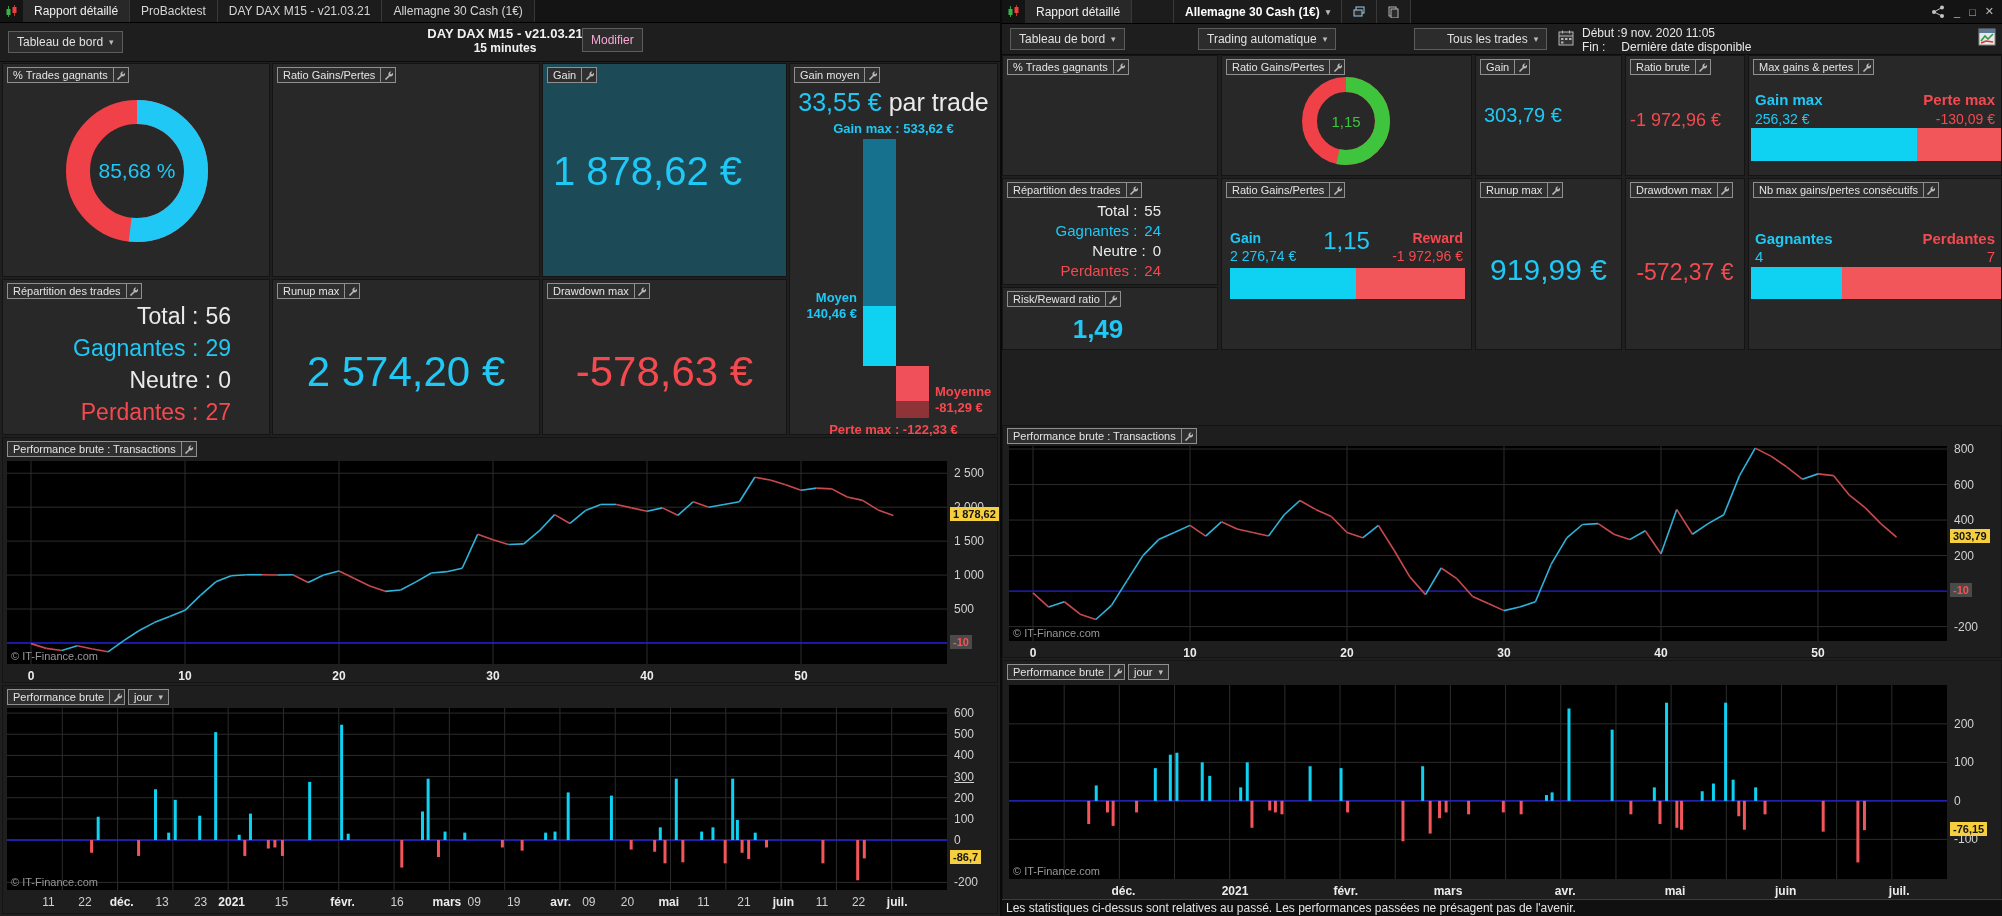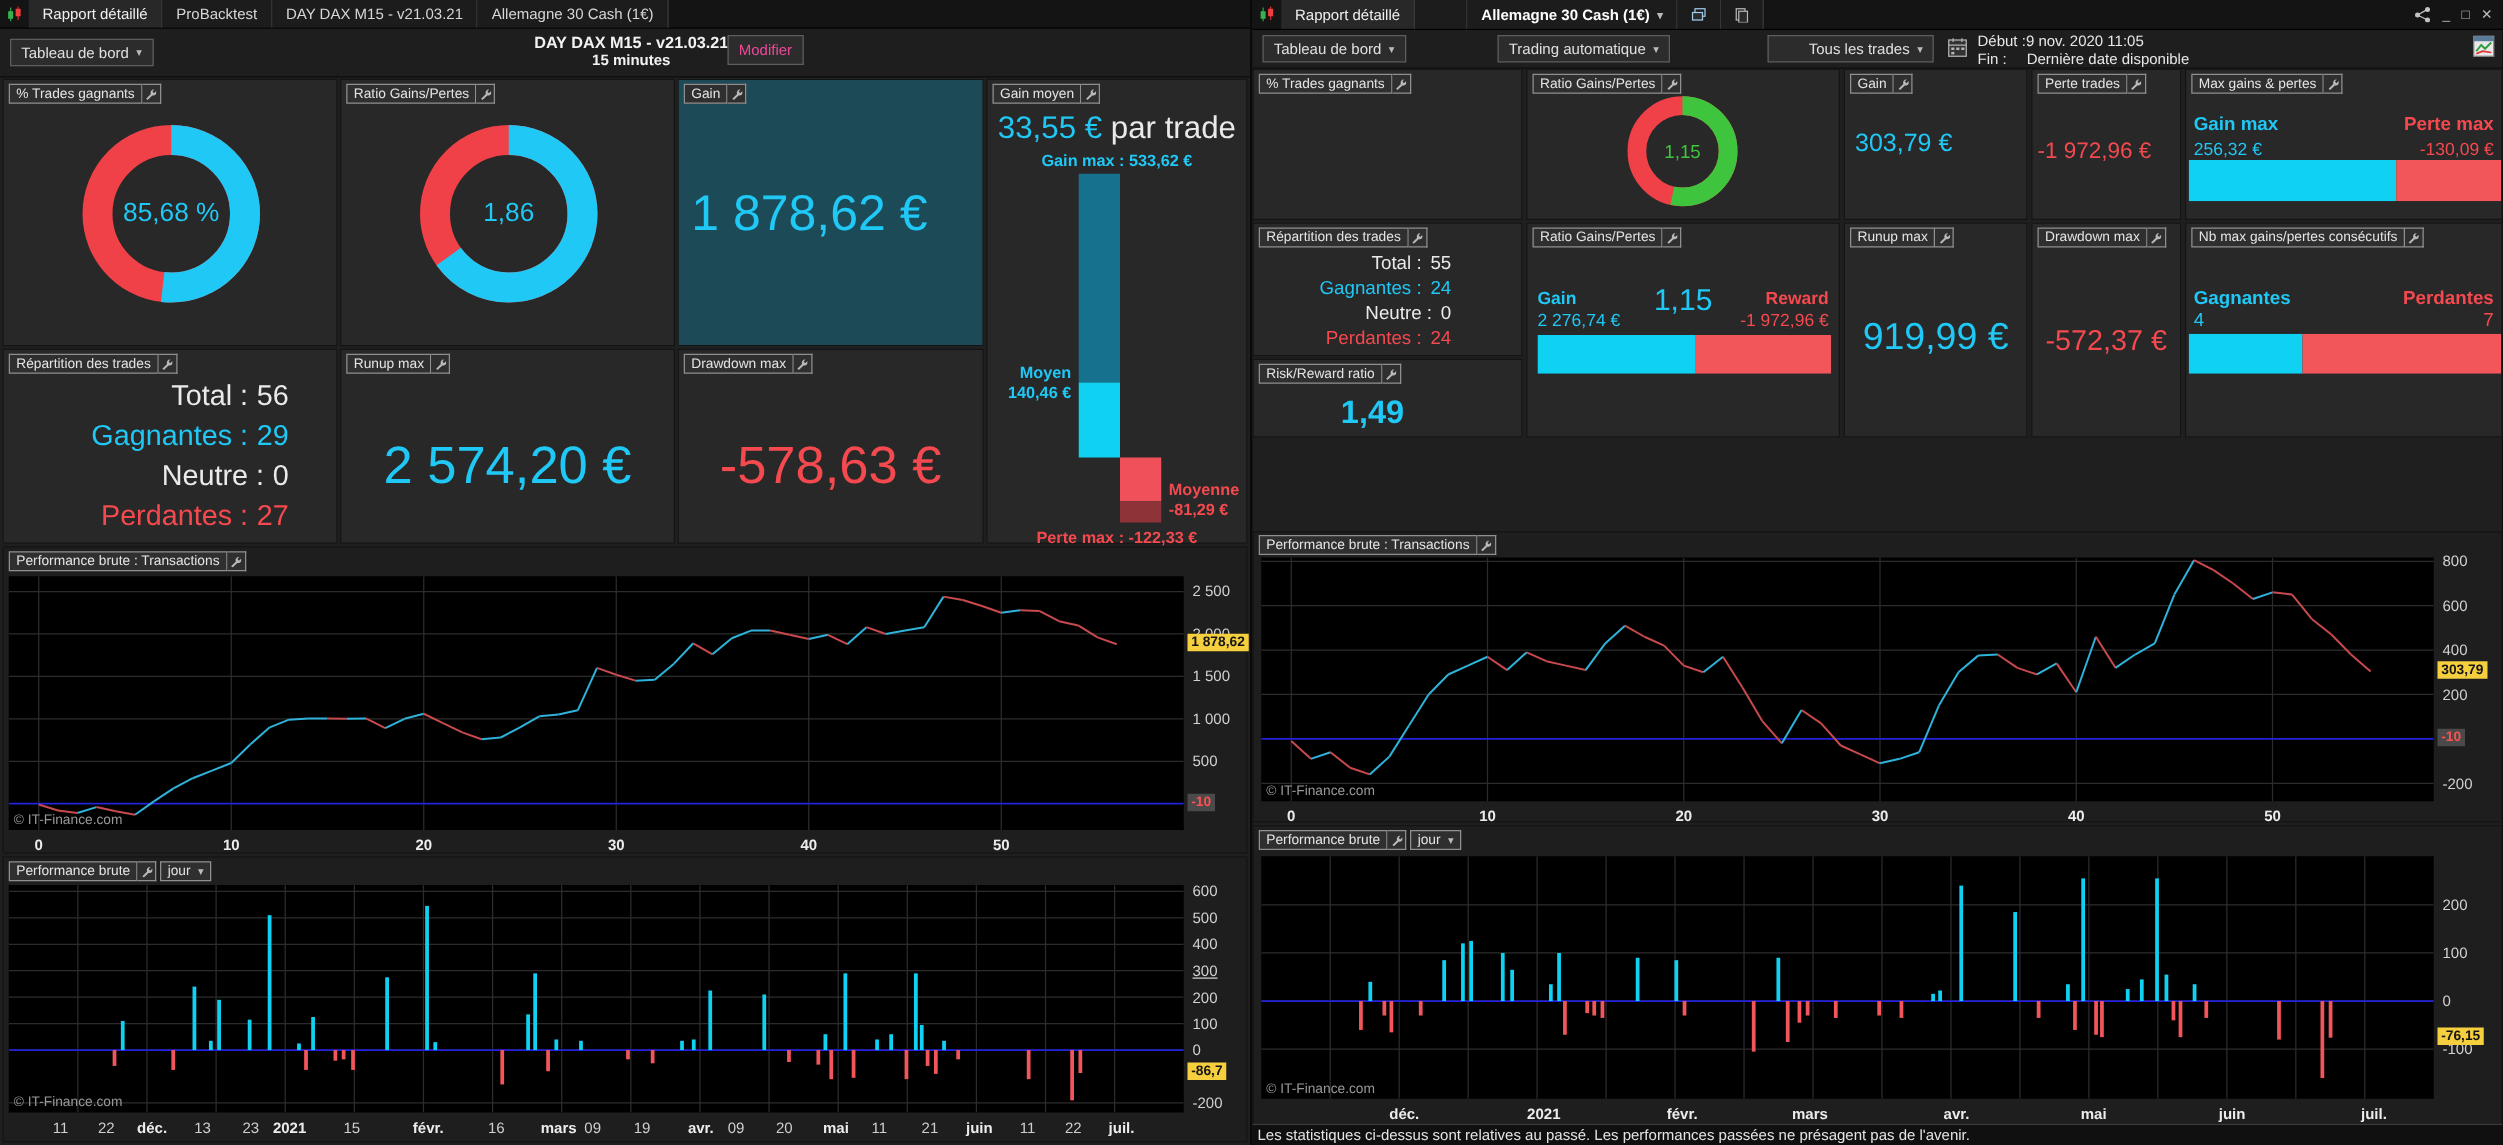--- a/index.html
+++ b/index.html
@@ -15,21 +15,21 @@
   .tab.bold { font-weight:bold; color:#fff; }
   .caret { font-size:9px; color:#bbb; margin-left:6px; }
   .winctl { margin-left:auto; display:flex; align-items:center; gap:9px; padding:0 8px; color:#b9b9b9; font-size:11px; }
   .winctl span { cursor:default; }
   
   .toolbar { position:absolute; left:0; right:0; background:#1e1e1e; border-bottom:1px solid #0c0c0c; }
   .dd { position:absolute; display:inline-flex; align-items:center; background:#2c2c2c; border:1px solid #5d5d5d; color:#e0e0e0; font-size:12px; padding:3px 8px; white-space:nowrap; cursor:default; }
   .title-block { position:absolute; text-align:center; color:#f2f2f2; }
   .title-block .t1 { font-size:13px; font-weight:bold; }
   .title-block .t2 { font-size:12px; font-weight:bold; }
-  .btn-modify { position:absolute; background:#2c2c2c; border:1px solid #5d5d5d; color:#ec4899; font-size:12px; padding:4px 8px; }
+  .btn-modify { position:absolute; background:#2c2c2c; border:1px solid #5d5d5d; color:#f9a8d4; font-size:12px; padding:4px 8px; }
   .dateinfo { position:absolute; color:#e8e8e8; font-size:12px; line-height:14px; }
   .dateinfo .lb { display:inline-block; }
   
   .card { position:absolute; background:#282828; border:1px solid #141414; }
   .card-h { position:absolute; top:3px; left:4px; display:flex; z-index:6; }
   .card-h .lbl { border:1px solid #8f8f8f; background:#2f2f2f; color:#e4e4e4; font-size:11px; padding:1px 5px; white-space:nowrap; }
   .card-h .wr { border:1px solid #8f8f8f; border-left:none; width:15px; display:flex; align-items:center; justify-content:center; background:#2f2f2f; }
   .card-h .ddmini { border:1px solid #8f8f8f; margin-left:3px; background:#2f2f2f; color:#e4e4e4; font-size:11px; padding:1px 5px; display:flex; align-items:center; }
   .c-cyan { color:#1fc8f5; } .c-red { color:#f4494f; } .c-white { color:#eaeaea; } .c-green { color:#3ec43d; }
   .donut { position:absolute; display:flex; align-items:center; justify-content:center; }
@@ -108,27 +108,20 @@
         </div>
     </div>
     <div class="card" style="left:272px;top:63px;width:268px;height:214px;">
       <div class="card-h">
           <span class="lbl">Ratio Gains/Pertes</span>
           <span class="wr">
             <svg width="9" height="9" viewBox="0 0 10 10">
               <path d="M8.2.7a2.8 2.8 0 0 0-3 3.9L1 8.8 2.3 10l4.2-4.1A2.8 2.8 0 0 0 9.9 2L8 3.9 6.6 2.5 8.2.7z" fill="#b9b9b9"></path>
             </svg>
           </span>
-        </div>
-      <div class="donut" style="left:59px;top:32px;width:150px;height:150px;">
-        <span class="donut-val c-cyan" style="font-size:21px;">1,86</span>
-      <svg width="150" height="150">
-            <circle cx="75" cy="75" r="59" fill="none" stroke="#ef4147" stroke-width="24"></circle>
-            <circle cx="75" cy="75" r="59" fill="none" stroke="#1fc8f5" stroke-width="24" stroke-dasharray="241.0713689102742 370.7079331235956" transform="rotate(-90 75 75)"></circle>
-          </svg>
         </div>
     </div>
     <div class="card" style="left:542px;top:63px;width:245px;height:214px;background:#1d4a57;">
       <div class="card-h">
           <span class="lbl">Gain</span>
           <span class="wr">
             <svg width="9" height="9" viewBox="0 0 10 10">
               <path d="M8.2.7a2.8 2.8 0 0 0-3 3.9L1 8.8 2.3 10l4.2-4.1A2.8 2.8 0 0 0 9.9 2L8 3.9 6.6 2.5 8.2.7z" fill="#b9b9b9"></path>
             </svg>
           </span>
@@ -541,21 +534,21 @@
           <span class="wr">
             <svg width="9" height="9" viewBox="0 0 10 10">
               <path d="M8.2.7a2.8 2.8 0 0 0-3 3.9L1 8.8 2.3 10l4.2-4.1A2.8 2.8 0 0 0 9.9 2L8 3.9 6.6 2.5 8.2.7z" fill="#b9b9b9"></path>
             </svg>
           </span>
         </div>
       <div class="bigval c-cyan" style="left:8px;top:48px;font-size:20px;text-align:right;">303,79 €</div>
     </div>
     <div class="card" style="left:623px;top:55px;width:120px;height:121px;">
       <div class="card-h">
-          <span class="lbl">Perte trades</span>
+          <span class="lbl">Ratio brute</span>
           <span class="wr">
             <svg width="9" height="9" viewBox="0 0 10 10">
               <path d="M8.2.7a2.8 2.8 0 0 0-3 3.9L1 8.8 2.3 10l4.2-4.1A2.8 2.8 0 0 0 9.9 2L8 3.9 6.6 2.5 8.2.7z" fill="#b9b9b9"></path>
             </svg>
           </span>
         </div>
       <div class="bigval c-red" style="left:4px;top:54px;font-size:18px;">-1 972,96 €</div>
     </div>
     <div class="card" style="left:746px;top:55px;width:254px;height:121px;">
       <div class="card-h">

